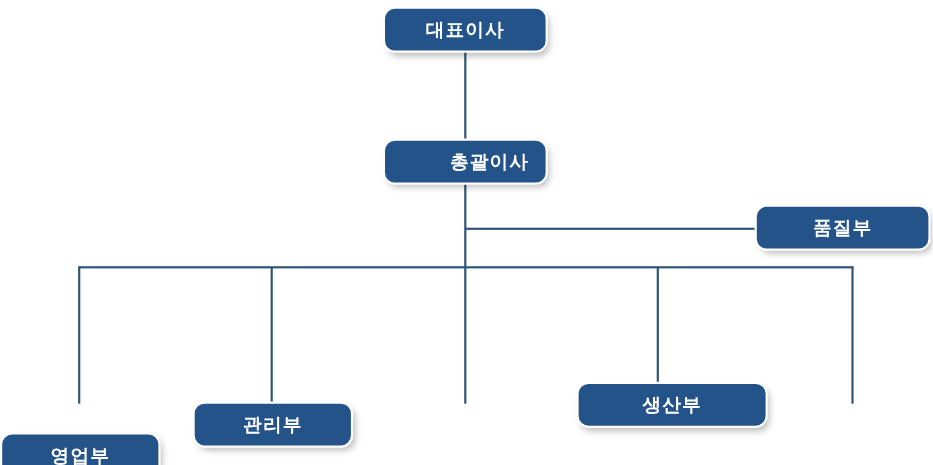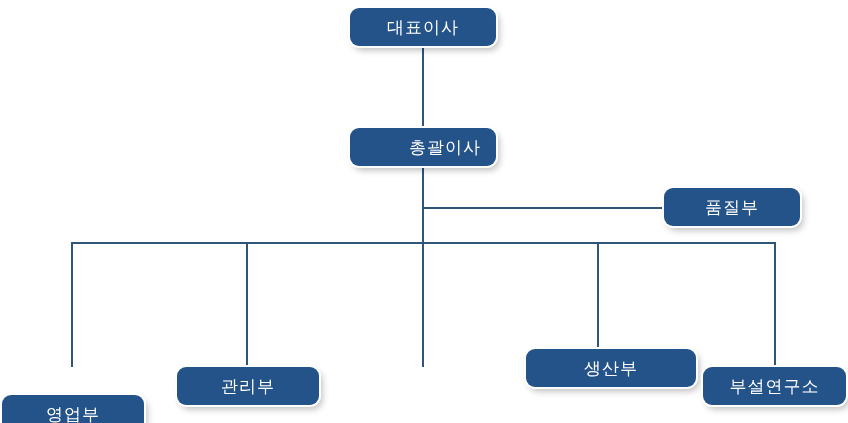--- a/index.html
+++ b/index.html
@@ -28,30 +28,30 @@
   .node {
     position: absolute;
     height: 38px;
     z-index: 2;
     display: flex;
     align-items: center;
     justify-content: center;
     background: var(--node-fill);
     color: var(--text-color);
     font-size: 17px;
-    font-weight: 400;
+    font-weight: 700;
     letter-spacing: 1px;
     border-radius: 9px;
     box-shadow: 0 0 0 2px #ffffff, 3px 4px 7px rgba(0,0,0,0.28);
     white-space: nowrap;
   }
   
   .node-ceo        { left: 350px; top: 8px;   width: 146px; }
   .node-exec       { left: 350px; top: 128px; width: 146px; padding-left: 44px; }
-  .node-quality    { left: 664px; top: 188px; width: 136px; }
+  .node-quality    { left: 688px; top: 188px; width: 156px; }
   .node-sales      { left: 2px;   top: 367px; width: 142px; margin-top: 28px; }
   .node-admin      { left: 177px; top: 367px; width: 142px; }
   .node-design     { left: 351px; top: 367px; width: 145px; }
   .node-production { left: 526px; top: 349px; width: 170px; }
   .node-research   { left: 703px; top: 367px; width: 143px; }
   
   .l-ceo-exec    { left: 422px; top: 46px;  width: 2px;   height: 82px; }
   .l-exec-down   { left: 422px; top: 166px; width: 2px;   height: 201px; }
   .l-quality     { left: 423px; top: 207px; width: 277px; height: 2px; }
   .l-branch      { left: 71px;  top: 242px; width: 705px; height: 2px; }
@@ -73,15 +73,14 @@
   <div class="line l-drop-admin"></div>
   <div class="line l-drop-production"></div>
   <div class="line l-drop-research"></div>
 
   <div class="node node-ceo">대표이사</div>
   <div class="node node-exec">총괄이사</div>
   <div class="node node-quality">품질부</div>
   <div class="node node-sales">영업부</div>
   <div class="node node-admin">관리부</div>
   <div class="node node-production">생산부</div>
-  <div class="node node-research">부설연구소</div>
 
 </div>
 
 </body></html>

